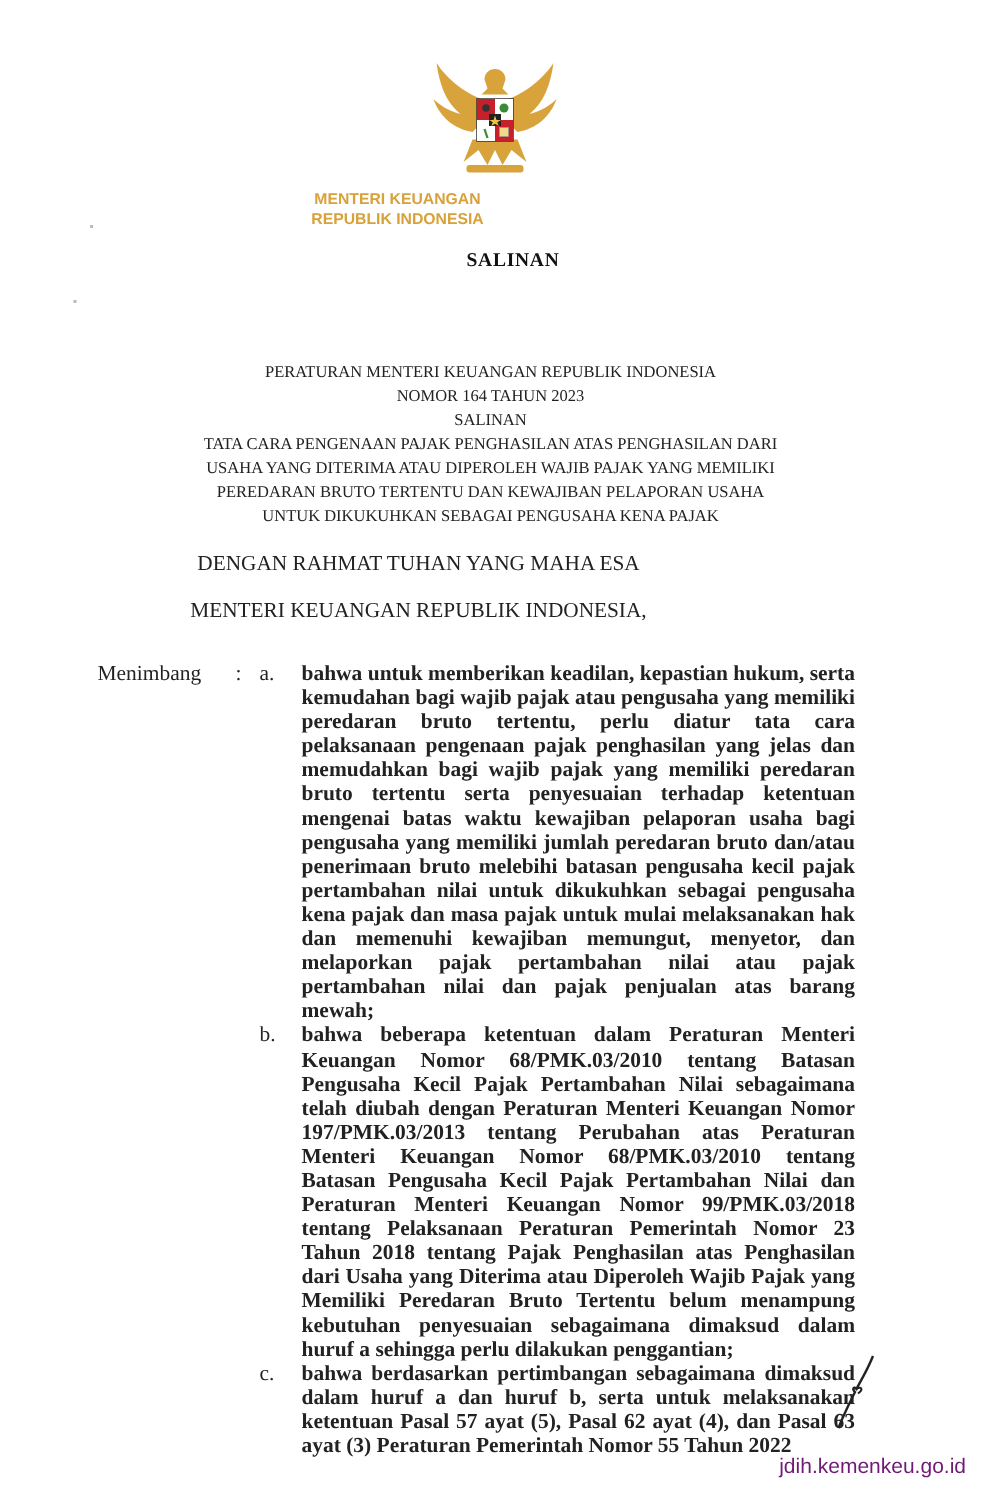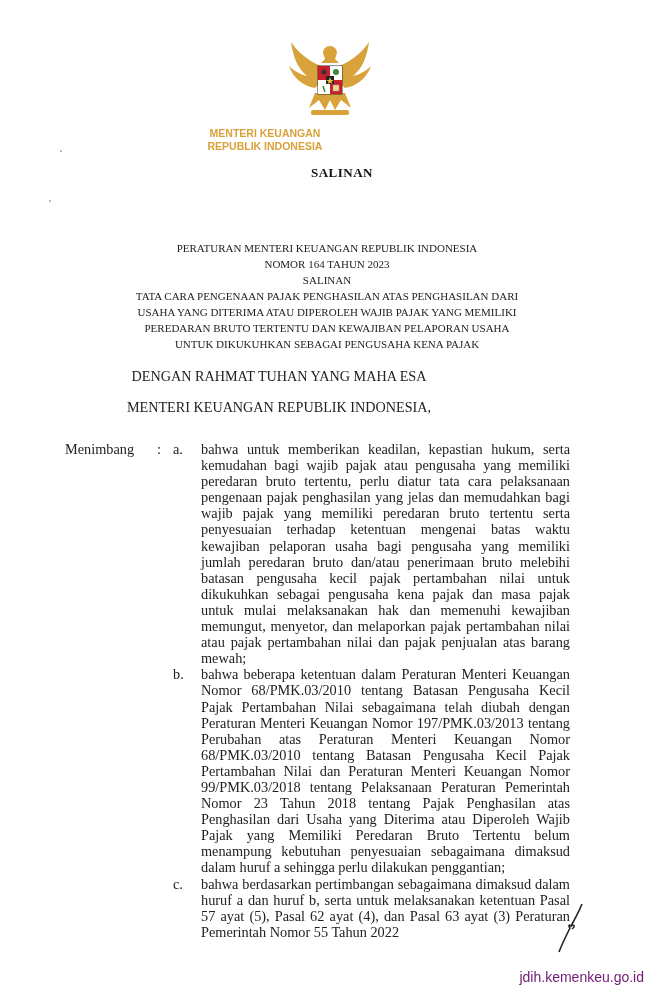--- a/index.html
+++ b/index.html
@@ -7,21 +7,21 @@
   .logo { position:absolute; left:285px; top:38px; width:90px; height:85px; }
   .ministry { position:absolute; left:0; width:530px; text-align:center; font-family:"Liberation Sans", sans-serif; font-weight:bold; color:#d8a13a; font-size:10.5px; line-height:13px; }
   .salinan { position:absolute; top:165px; left:0; width:654px; text-align:center; font-family:"Liberation Serif", serif; font-weight:bold; font-size:13px; letter-spacing:0.5px; color:#111;padding-left:15px; }
   .title-block { position:absolute; top:240px; left:0; width:654px; text-align:center; font-family:"Liberation Serif", serif; font-size:11px; line-height:16px; color:#222; }
   .opening { position:absolute; left:0; width:558px; text-align:center; font-family:"Liberation Serif", serif; font-size:14.2px; color:#222; }
   .consider { position:absolute; top:441px; left:65px; width:510px; font-family:"Liberation Serif", serif; font-size:14.3px; line-height:16.1px; color:#222; }
   .consider-label { position:absolute; left:0; top:0; }
   .colon { position:absolute; left:92px; top:0; }
   .item { position:relative; margin-left:108px; padding-left:28px; width:369px; }
   .item-letter { position:absolute; left:0; top:0; }
-  .item-text { text-align:justify; }
+  .item-text { text-align:justify;font-weight:bold; }
   .sig { position:absolute; left:556px; top:902px; width:30px; height:52px; }
   .footer-link { position:absolute; right:10px; top:969px; font-family:"Liberation Sans", sans-serif; font-size:14px; color:#701a75; }
   .speck { position:absolute; width:2px; height:2px; background:#bbb; }
 </style>
 </head>
 <body>
 
 <svg class="logo" viewBox="0 0 90 85">
   <g fill="#d9a33c">
     <path d="M45 8 c-4 0 -7 3 -7 7 l2 6 -4 4 h18 l-4 -4 2 -6 c0 -4 -3 -7 -7 -7z"></path>

